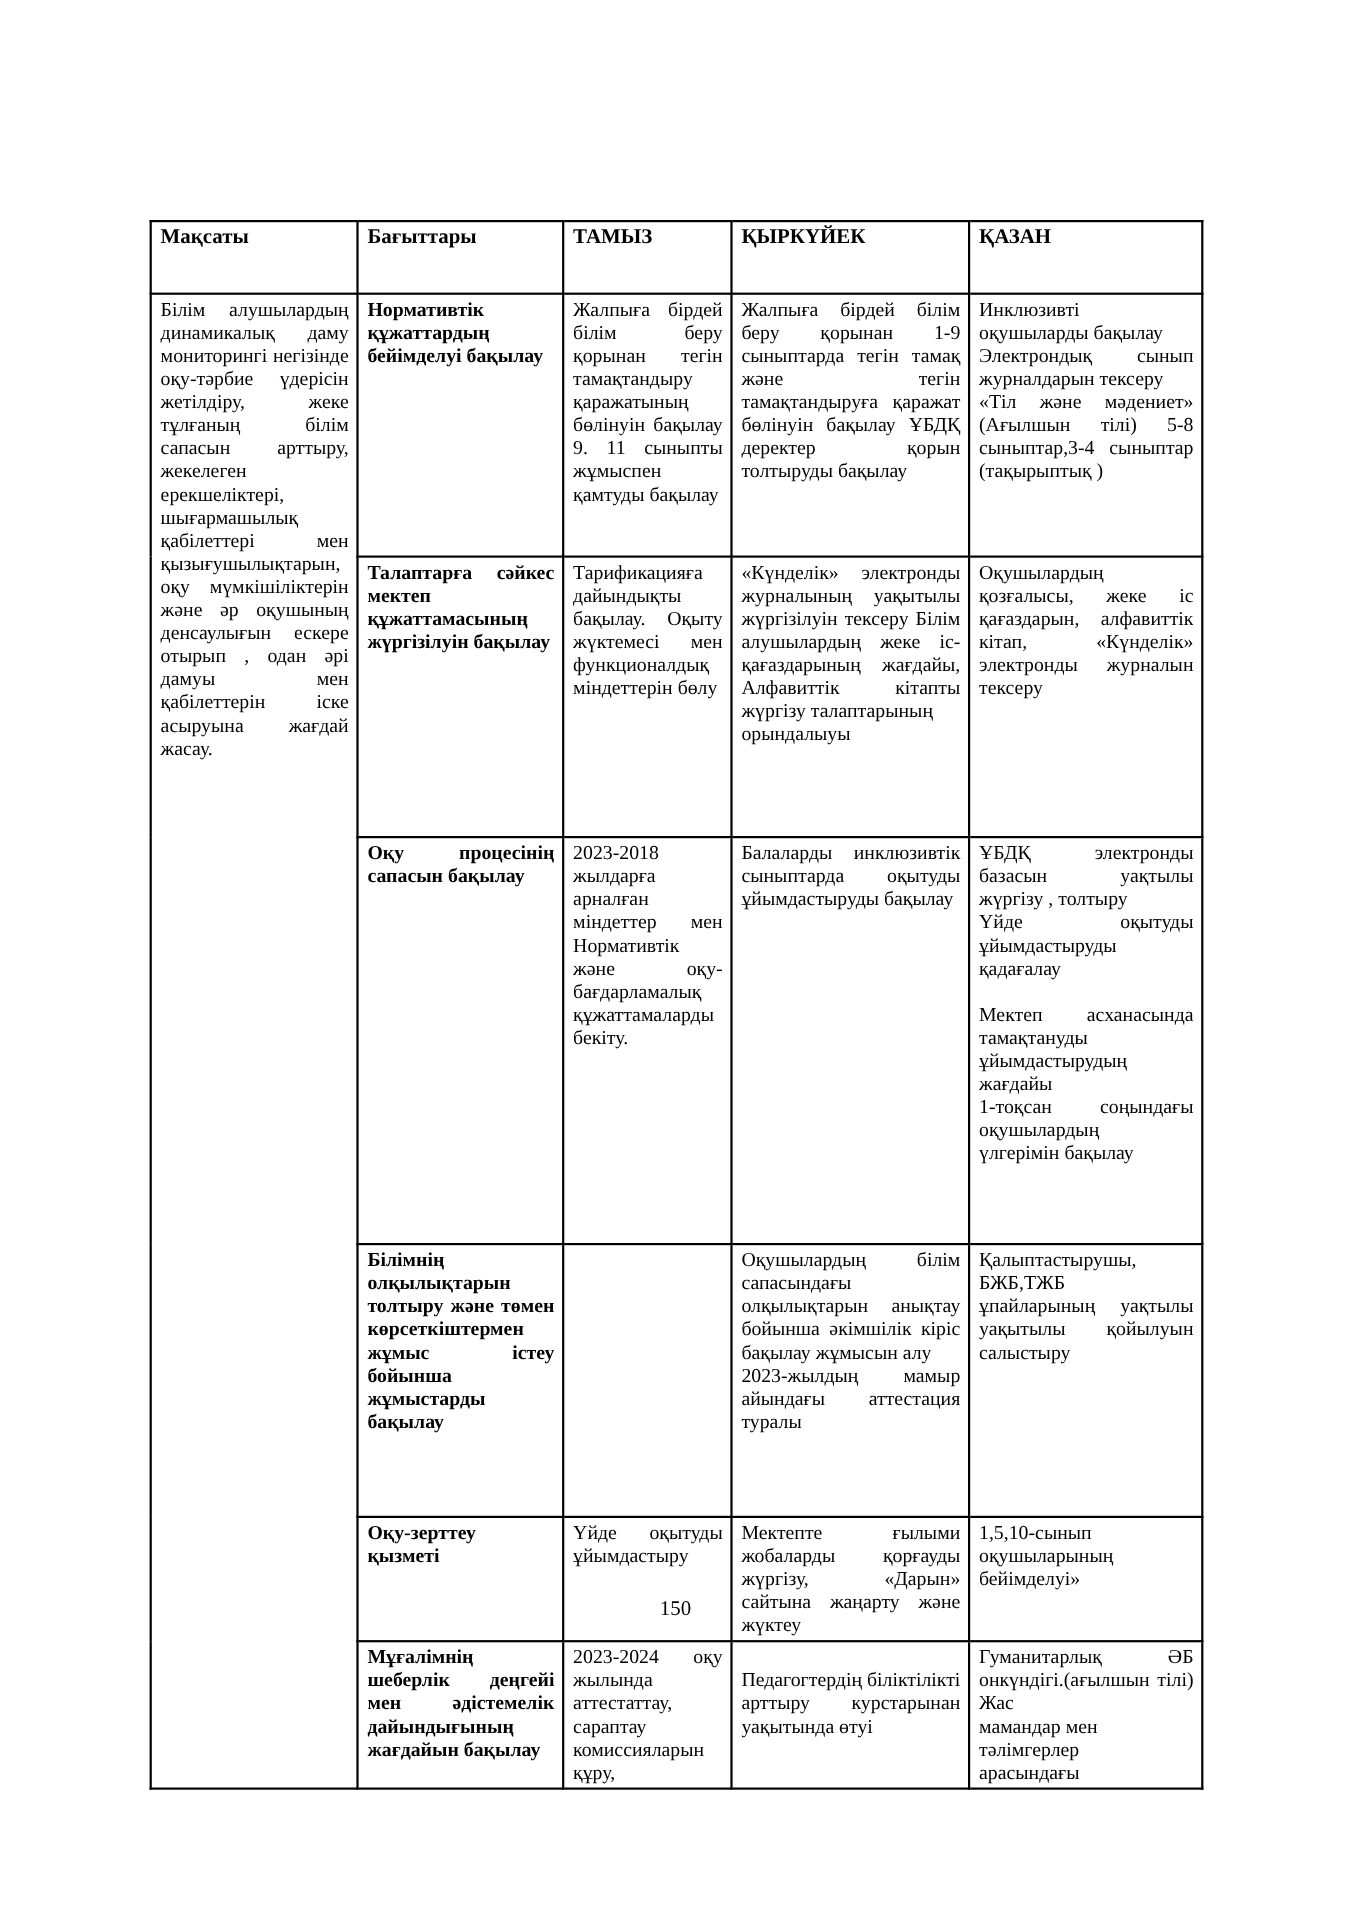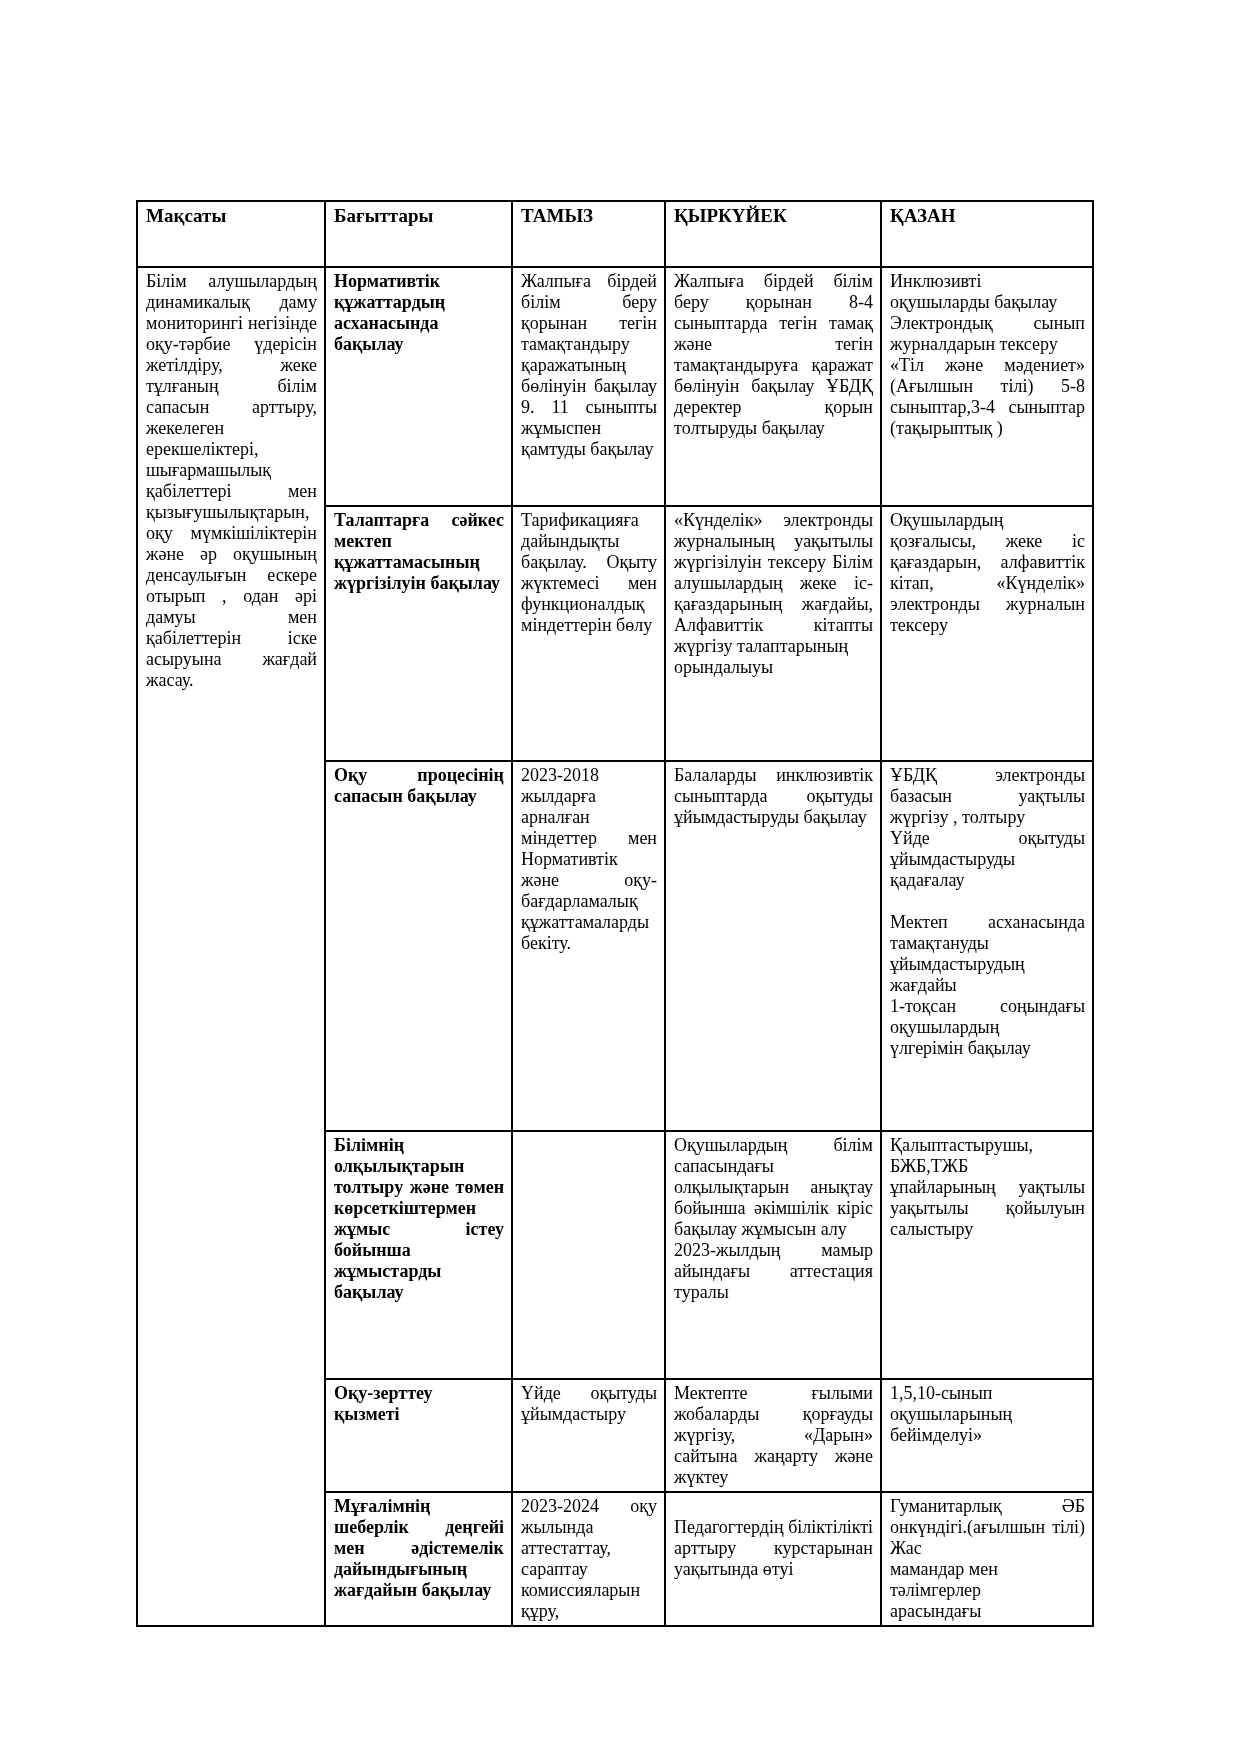--- a/index.html
+++ b/index.html
@@ -71,23 +71,23 @@
     <tbody>
       <tr style="height:66px">
         <th>Мақсаты</th>
         <th>Бағыттары</th>
         <th>ТАМЫЗ</th>
         <th>ҚЫРКҮЙЕК</th>
         <th>ҚАЗАН</th>
       </tr>
       <tr style="height:239px">
         <td rowspan="6">Білім алушылардың динамикалық даму мониторингі негізінде оқу-тәрбие үдерісін жетілдіру, жеке тұлғаның білім сапасын арттыру, жекелеген ерекшеліктері, шығармашылық қабілеттері мен қызығушылықтарын, оқу мүмкішіліктерін және әр оқушының денсаулығын ескере отырып , одан әрі дамуы мен қабілеттерін іске асыруына жағдай жасау.</td>
-        <td class="bold">Нормативтік құжаттардың асханасында бақылау</td>
+        <td class="bold">Нормативтік құжаттардың бейімделуі бақылау</td>
         <td>Жалпыға бірдей білім беру қорынан тегін тамақтандыру қаражатының бөлінуін бақылау 9. 11 сыныпты жұмыспен қамтуды бақылау</td>
-        <td>Жалпыға бірдей білім беру қорынан 8-4 сыныптарда тегін тамақ және тегін тамақтандыруға қаражат бөлінуін бақылау ҰБДҚ деректер қорын толтыруды бақылау</td>
+        <td>Жалпыға бірдей білім беру қорынан 1-9 сыныптарда тегін тамақ және тегін тамақтандыруға қаражат бөлінуін бақылау ҰБДҚ деректер қорын толтыруды бақылау</td>
         <td>Инклюзивті
 оқушыларды бақылау
 Электрондық сынып журналдарын тексеру
 «Тіл және мәдениет» (Ағылшын тілі) 5-8 сыныптар,3-4 сыныптар (тақырыптық )</td>
       </tr>
       <tr style="height:255px">
         <td class="bold">Талаптарға сәйкес мектеп құжаттамасының жүргізілуін бақылау</td>
         <td>Тарификацияға дайындықты бақылау. Оқыту жүктемесі мен функционалдық міндеттерін бөлу</td>
         <td>«Күнделік» электронды журналының уақытылы жүргізілуін тексеру Білім алушылардың жеке іс-қағаздарының жағдайы, Алфавиттік кітапты жүргізу талаптарының
 орындалыуы</td>
@@ -128,14 +128,15 @@
         <td>
 Педагогтердің біліктілікті арттыру курстарынан уақытында өтуі</td>
         <td>Гуманитарлық ӘБ онкүндігі.(ағылшын тілі) Жас
 мамандар мен
 тәлімгерлер
 арасындағы</td>
       </tr>
     </tbody>
   </table>
 
+  <div class="page-number">150</div>
 
 </div>
 
 </body></html>

